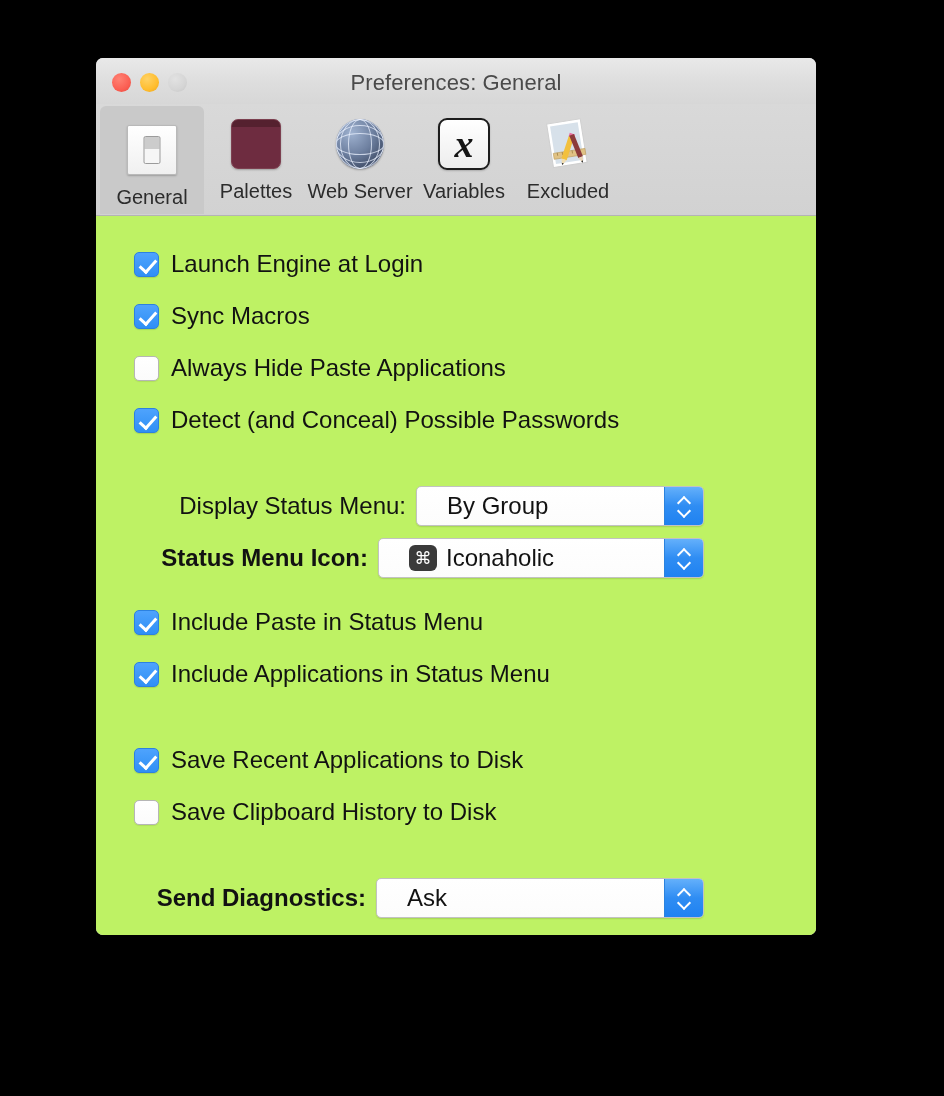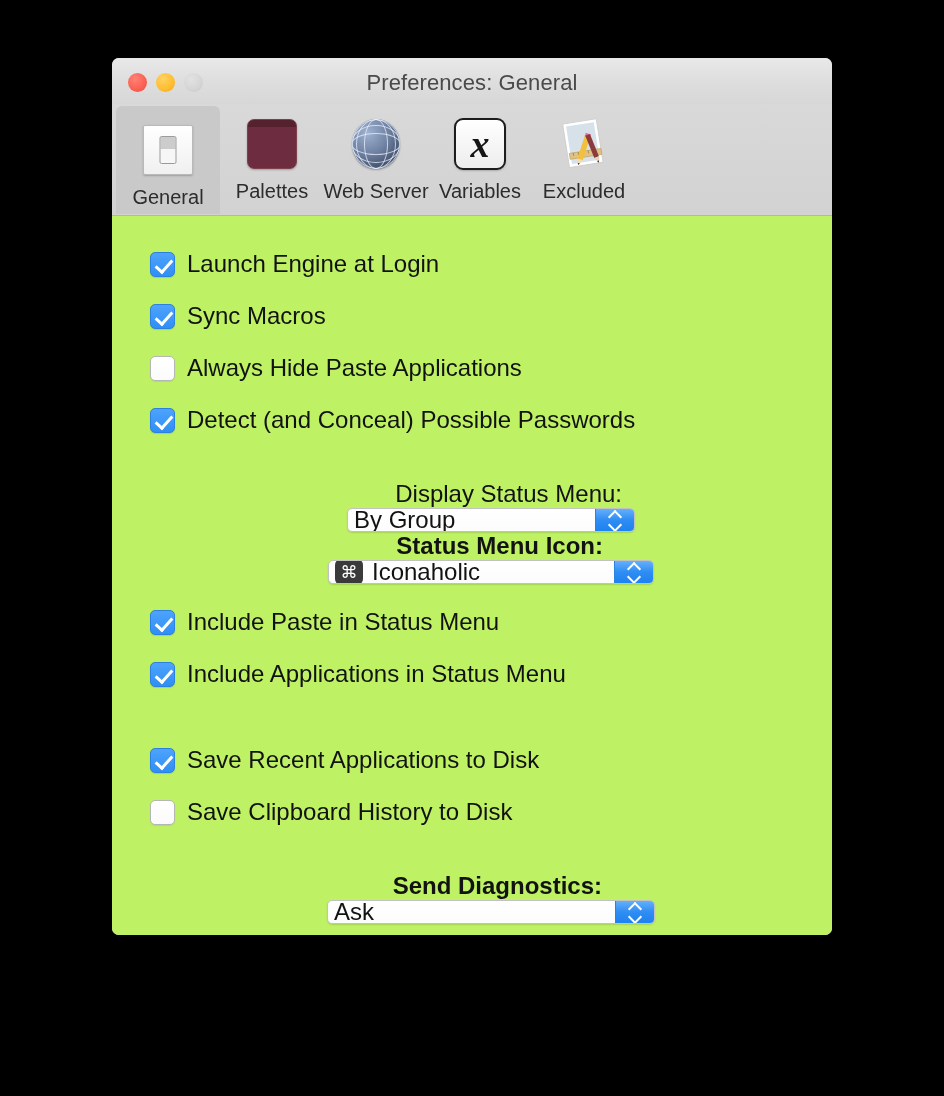--- a/index.html
+++ b/index.html
@@ -15,21 +15,21 @@
   #stage {
     position: relative;
     width: 944px;
     height: 1096px;
     background: #000000;
   }
 
   
   .window {
     position: absolute;
-    left: 112px;
+    left: 96px;
     top: 58px;
     width: 720px;
     height: 877px;
     border-radius: 7px;
     background: #ececec;
     overflow: hidden;
     box-shadow: 0 0 0 0.5px rgba(0,0,0,0.35);
   }
 
   
@@ -235,21 +235,20 @@
   .chk-label {
     font-size: 24px;
     color: #121212;
     white-space: nowrap;
   }
 
   
   .popup-row {
     height: 52px;
     padding-left: 38px;
-    flex-direction: column;
   }
   .popup-label {
     font-size: 24px;
     color: #121212;
     white-space: nowrap;
     text-align: right;
     padding-right: 10px;
   }
   .popup {
     position: relative;
@@ -259,21 +258,21 @@
     border: 1px solid #c2c2c2;
     box-shadow: 0 1px 1.5px rgba(0,0,0,0.13);
     display: flex;
     align-items: center;
     box-sizing: border-box;
     overflow: hidden;
   }
   .popup-value {
     font-size: 24px;
     color: #121212;
-    padding-left: 6px;
+    padding-left: 30px;
     white-space: nowrap;
     display: flex;
     align-items: center;
     gap: 9px;
   }
   .cmd-chip {
     width: 28px;
     height: 26px;
     border-radius: 6px;
     background: #3a3a3a;

